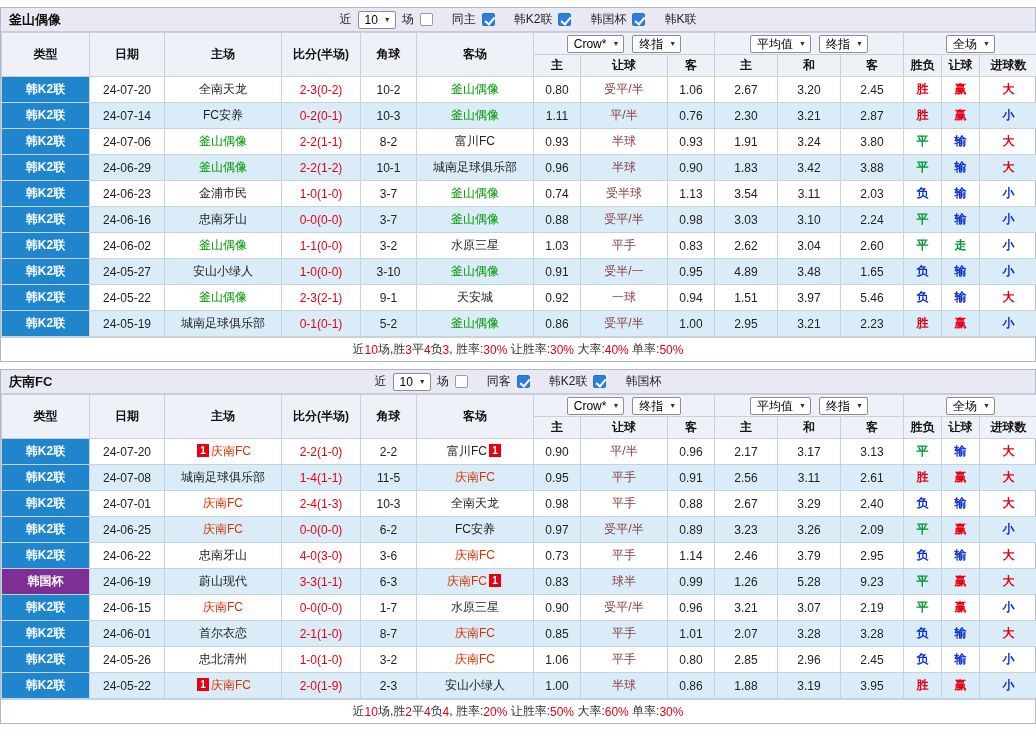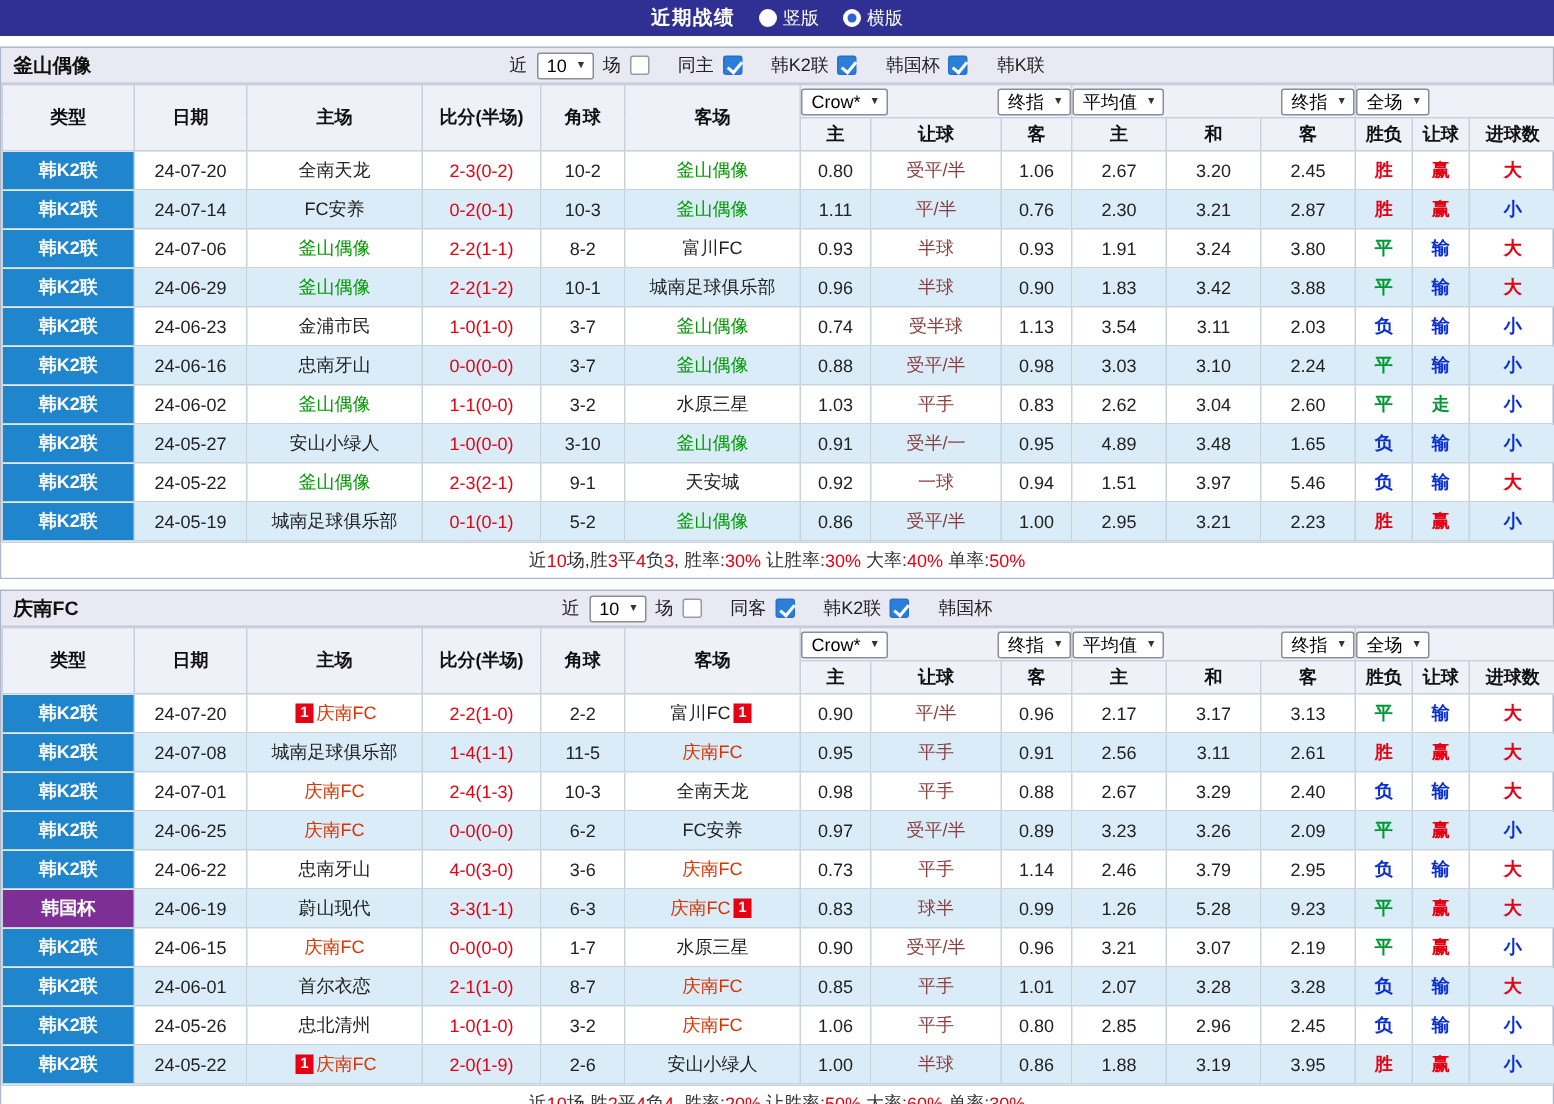--- a/index.html
+++ b/index.html
@@ -23,51 +23,40 @@
   .dd::after{content:"▼";font-size:7px;color:#333}
   .cb-wrap{display:inline-flex;align-items:center;gap:19px;cursor:pointer;color:#222}
   .cb{width:13px;height:13px;border:1px solid #9a9aa6;background:#fff;display:inline-block;position:relative;border-radius:2px;flex:0 0 auto}
   .cb.checked{background:#2b7fd9;border-color:#2573c8}
   .cb.checked::after{content:"";position:absolute;left:4px;top:1px;width:4px;height:8px;border:solid #fff;border-width:0 2px 2px 0;transform:rotate(40deg)}
 
   
   table{border-collapse:collapse;table-layout:fixed;width:100%}
   thead th{background:#eff1f9;border:1px solid #c9cfdc;font-weight:bold;height:22px;font-size:12px;color:#111;text-align:center}
   thead .dd-cell{font-weight:normal}
-  thead .dd-row{display:flex;align-items:center;justify-content:space-between;gap:8px}
+  thead .dd-row{display:flex;align-items:center;justify-content:center;gap:8px}
   tbody td{border:1px solid #c7d3dc;height:26px;text-align:center;font-size:12px;color:#222;overflow:hidden;white-space:nowrap}
   tbody tr:nth-child(even){background:#d9ecf8}
   td.c-type{color:#fff;font-weight:bold}
   td.c-score{color:#e60012}
   td.c-handicap{color:#8a4040}
   td.c-res{font-weight:bold}
   .team-name{color:#222}
   .badge{display:inline-block;background:#e60012;color:#fff;font-size:10px;font-weight:bold;line-height:13px;min-width:12px;height:13px;vertical-align:1px;margin:0 2px;text-align:center}
 
   
   .summary{height:24px;display:flex;align-items:center;justify-content:center;background:#fff;border-top:1px solid #c7d3dc;white-space:pre}
   .summary span{color:#333}
   .summary span.red{color:#e60012}
 </style>
 </head>
 <body>
 
 <div class="page">
 
-  <div class="topbar">
-    <span class="tb-title">近期战绩</span>
-    <label class="tb-opt">
-      <span class="radio"></span>
-      <span>竖版</span>
-    </label>
-    <label class="tb-opt">
-      <span class="radio selected"></span>
-      <span>横版</span>
-    </label>
-  </div>
 
   <section class="block">
     <div class="sec-head">
       <span class="team-title">釜山偶像</span>
       <div class="filters">
         <span>近</span>
         <span class="dd">
             <span>10</span>
           </span>
         <span>场</span>
@@ -578,21 +567,21 @@
             <td class="c-num">2.45</td>
             <td class="c-res" style="color: rgb(11, 47, 208);">负</td>
             <td class="c-res" style="color: rgb(11, 47, 208);">输</td>
             <td class="c-res" style="color: rgb(11, 47, 208);">小</td>
           </tr>
           <tr>
             <td class="c-type" style="background: rgb(31, 134, 205);">韩K2联</td>
             <td class="c-date">24-05-22</td>
             <td class="c-team"><span class="badge">1</span><span class="team-name" style="color: rgb(221, 51, 0);">庆南FC</span></td>
             <td class="c-score">2-0(1-9)</td>
-            <td class="c-corner">2-6</td>
+            <td class="c-corner">2-3</td>
             <td class="c-team"><span class="team-name">安山小绿人</span></td>
             <td class="c-num">1.00</td>
             <td class="c-handicap">半球</td>
             <td class="c-num">0.86</td>
             <td class="c-num">1.88</td>
             <td class="c-num">3.19</td>
             <td class="c-num">3.95</td>
             <td class="c-res" style="color: rgb(230, 0, 18);">胜</td>
             <td class="c-res" style="color: rgb(230, 0, 18);">赢</td>
             <td class="c-res" style="color: rgb(11, 47, 208);">小</td>

